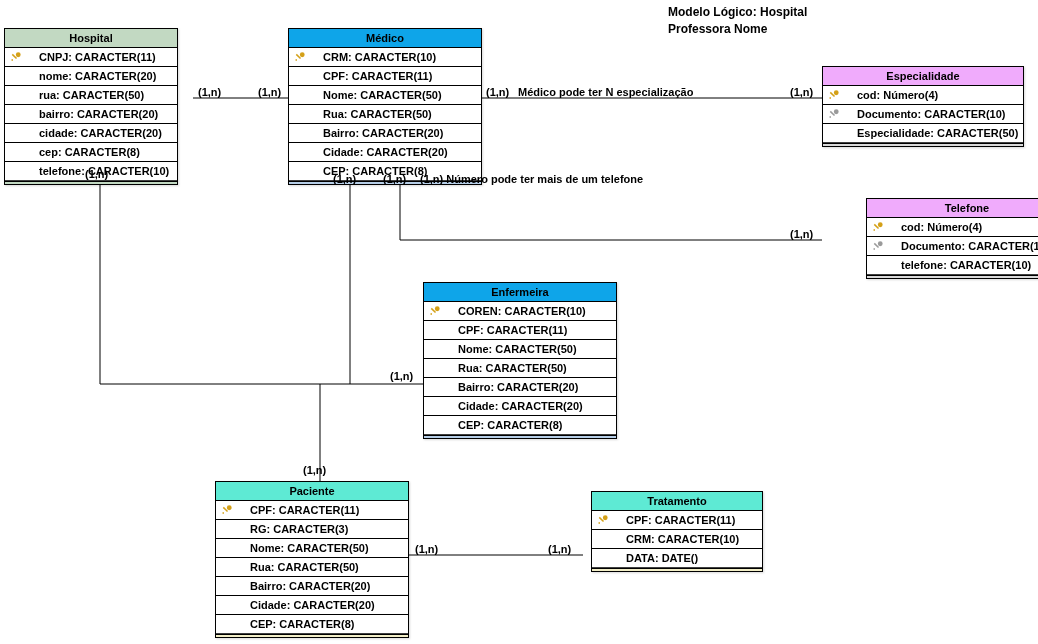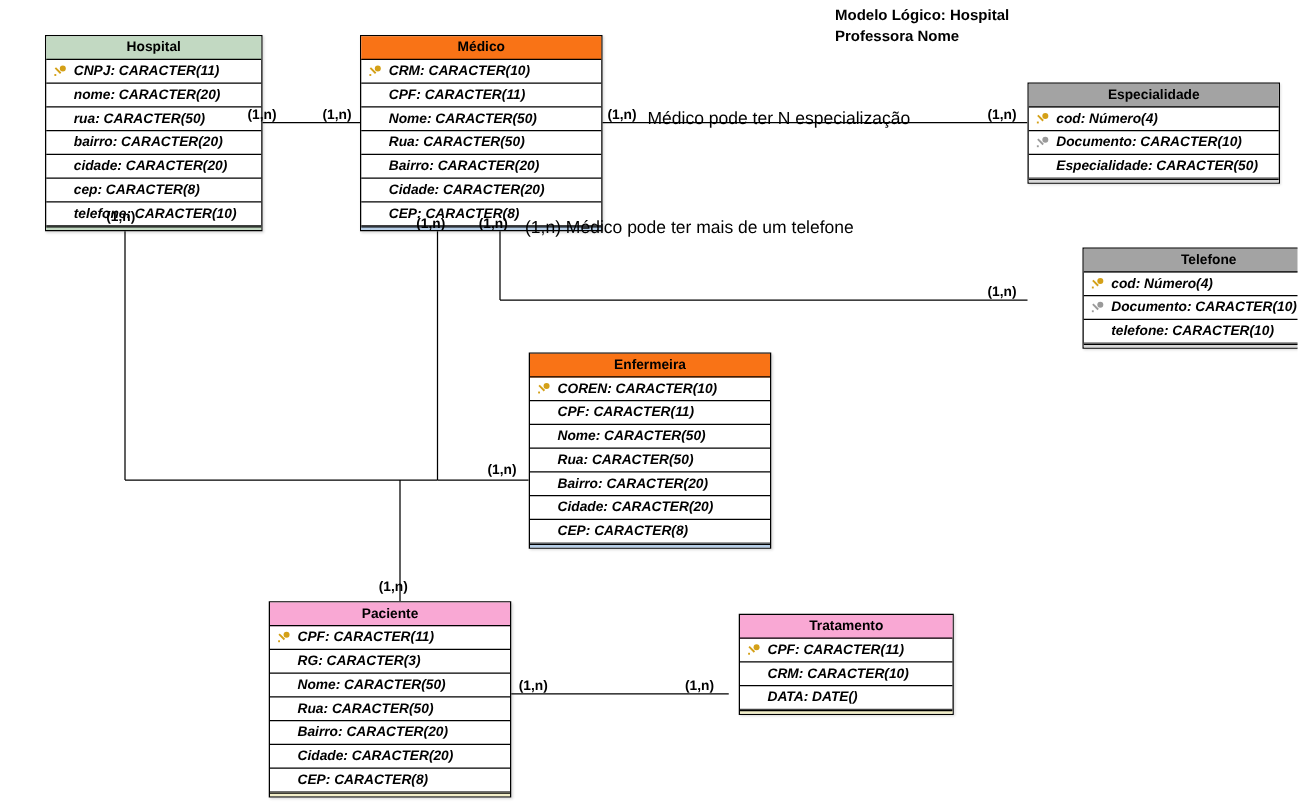--- a/index.html
+++ b/index.html
@@ -36,53 +36,52 @@
     padding: 3px 4px;
     border-bottom: 1px solid #000;
     font-size: 11px;
   }
   .entity-footer {
     height: 2px;
     border-top: 1px solid #000;
   }
   .hdr-green  { background: #c2d9c2; }
   .ftr-green  { background: #c2d9c2; }
-  .hdr-blue   { background: #f97316; }
+  .hdr-blue   { background: #0ea5e9; }
   .ftr-blue   { background: #b6cee7; }
-  .hdr-grey   { background: #a3a3a3; }
+  .hdr-grey   { background: #f0abfc; }
   .ftr-grey   { background: #d9d9d9; }
-  .hdr-yellow { background: #f9a8d4; }
+  .hdr-yellow { background: #5eead4; }
   .ftr-yellow { background: #f2eec7; }
   .attr-row {
     display: flex;
     align-items: center;
     border-bottom: 1px solid #000;
     padding: 2px 4px 2px 4px;
     font-weight: bold;
-    gap: 4px;
+    gap: 16px;
     min-height: 14px;
-    font-style: italic;
   }
   .attr-row:last-of-type { border-bottom: 1px solid #404040; }
   .key-slot {
     width: 14px;
     display: inline-flex;
     justify-content: center;
   }
   .key-slot svg { width: 12px; height: 12px; }
   .cardinality {
     position: absolute;
     font-weight: bold;
     font-size: 11px;
     background: transparent;
   }
   .rel-label {
     position: absolute;
-    font-weight: normal;
-    font-size: 14px;
+    font-weight: bold;
+    font-size: 11px;
   }
   svg.lines {
     position: absolute;
     top: 0; left: 0;
     width: 1038px;
     height: 644px;
     pointer-events: none;
   }
   svg.lines line {
     stroke: #000;
@@ -113,21 +112,21 @@
     <line x1="350" y1="384" x2="423" y2="384"></line>
 
     <line x1="100" y1="165" x2="100" y2="384"></line>
     <line x1="100" y1="384" x2="350" y2="384"></line>
 
     <line x1="320" y1="384" x2="320" y2="481"></line>
 
     <line x1="407" y1="555" x2="583" y2="555"></line>
   </svg>
 
-  <div class="entity" style="left:36px; top:28px; width:172px;">
+  <div class="entity" style="left:4px; top:28px; width:172px;">
     <div class="entity-header hdr-green">Hospital</div>
     <div id="attrs-hospital">
         <div class="attr-row">
           <span class="key-slot">
             <svg viewBox="0 0 16 16">
     <circle cx="11" cy="5" r="3.2" fill="#d4a017"></circle>
     <rect x="2" y="8" width="8" height="2" fill="#d4a017" transform="rotate(45 8 8)"></rect>
     <rect x="2" y="11" width="2" height="2" fill="#d4a017"></rect>
   </svg>
           </span>
@@ -375,21 +374,21 @@
   <div class="cardinality" style="left:258px; top:86px;">(1,n)</div>
 
   <div class="cardinality" style="left:486px; top:86px;">(1,n)</div>
   <div class="rel-label" style="left:518px; top:86px;">Médico pode ter N especialização</div>
   <div class="cardinality" style="left:790px; top:86px;">(1,n)</div>
 
   <div class="cardinality" style="left:333px; top:173px;">(1,n)</div>
   <div class="cardinality" style="left:383px; top:173px;">(1,n)</div>
   <div class="rel-label" style="left:420px; top:173px;">
     <span>(1,n)</span>
-    <span>Médico pode ter mais de um telefone</span>
+    <span>Número pode ter mais de um telefone</span>
   </div>
   <div class="cardinality" style="left:790px; top:228px;">(1,n)</div>
 
   <div class="cardinality" style="left:85px; top:168px;">(1,n)</div>
   <div class="cardinality" style="left:390px; top:370px;">(1,n)</div>
 
   <div class="cardinality" style="left:303px; top:464px;">(1,n)</div>
 
   <div class="cardinality" style="left:415px; top:543px;">(1,n)</div>
   <div class="cardinality" style="left:548px; top:543px;">(1,n)</div>

